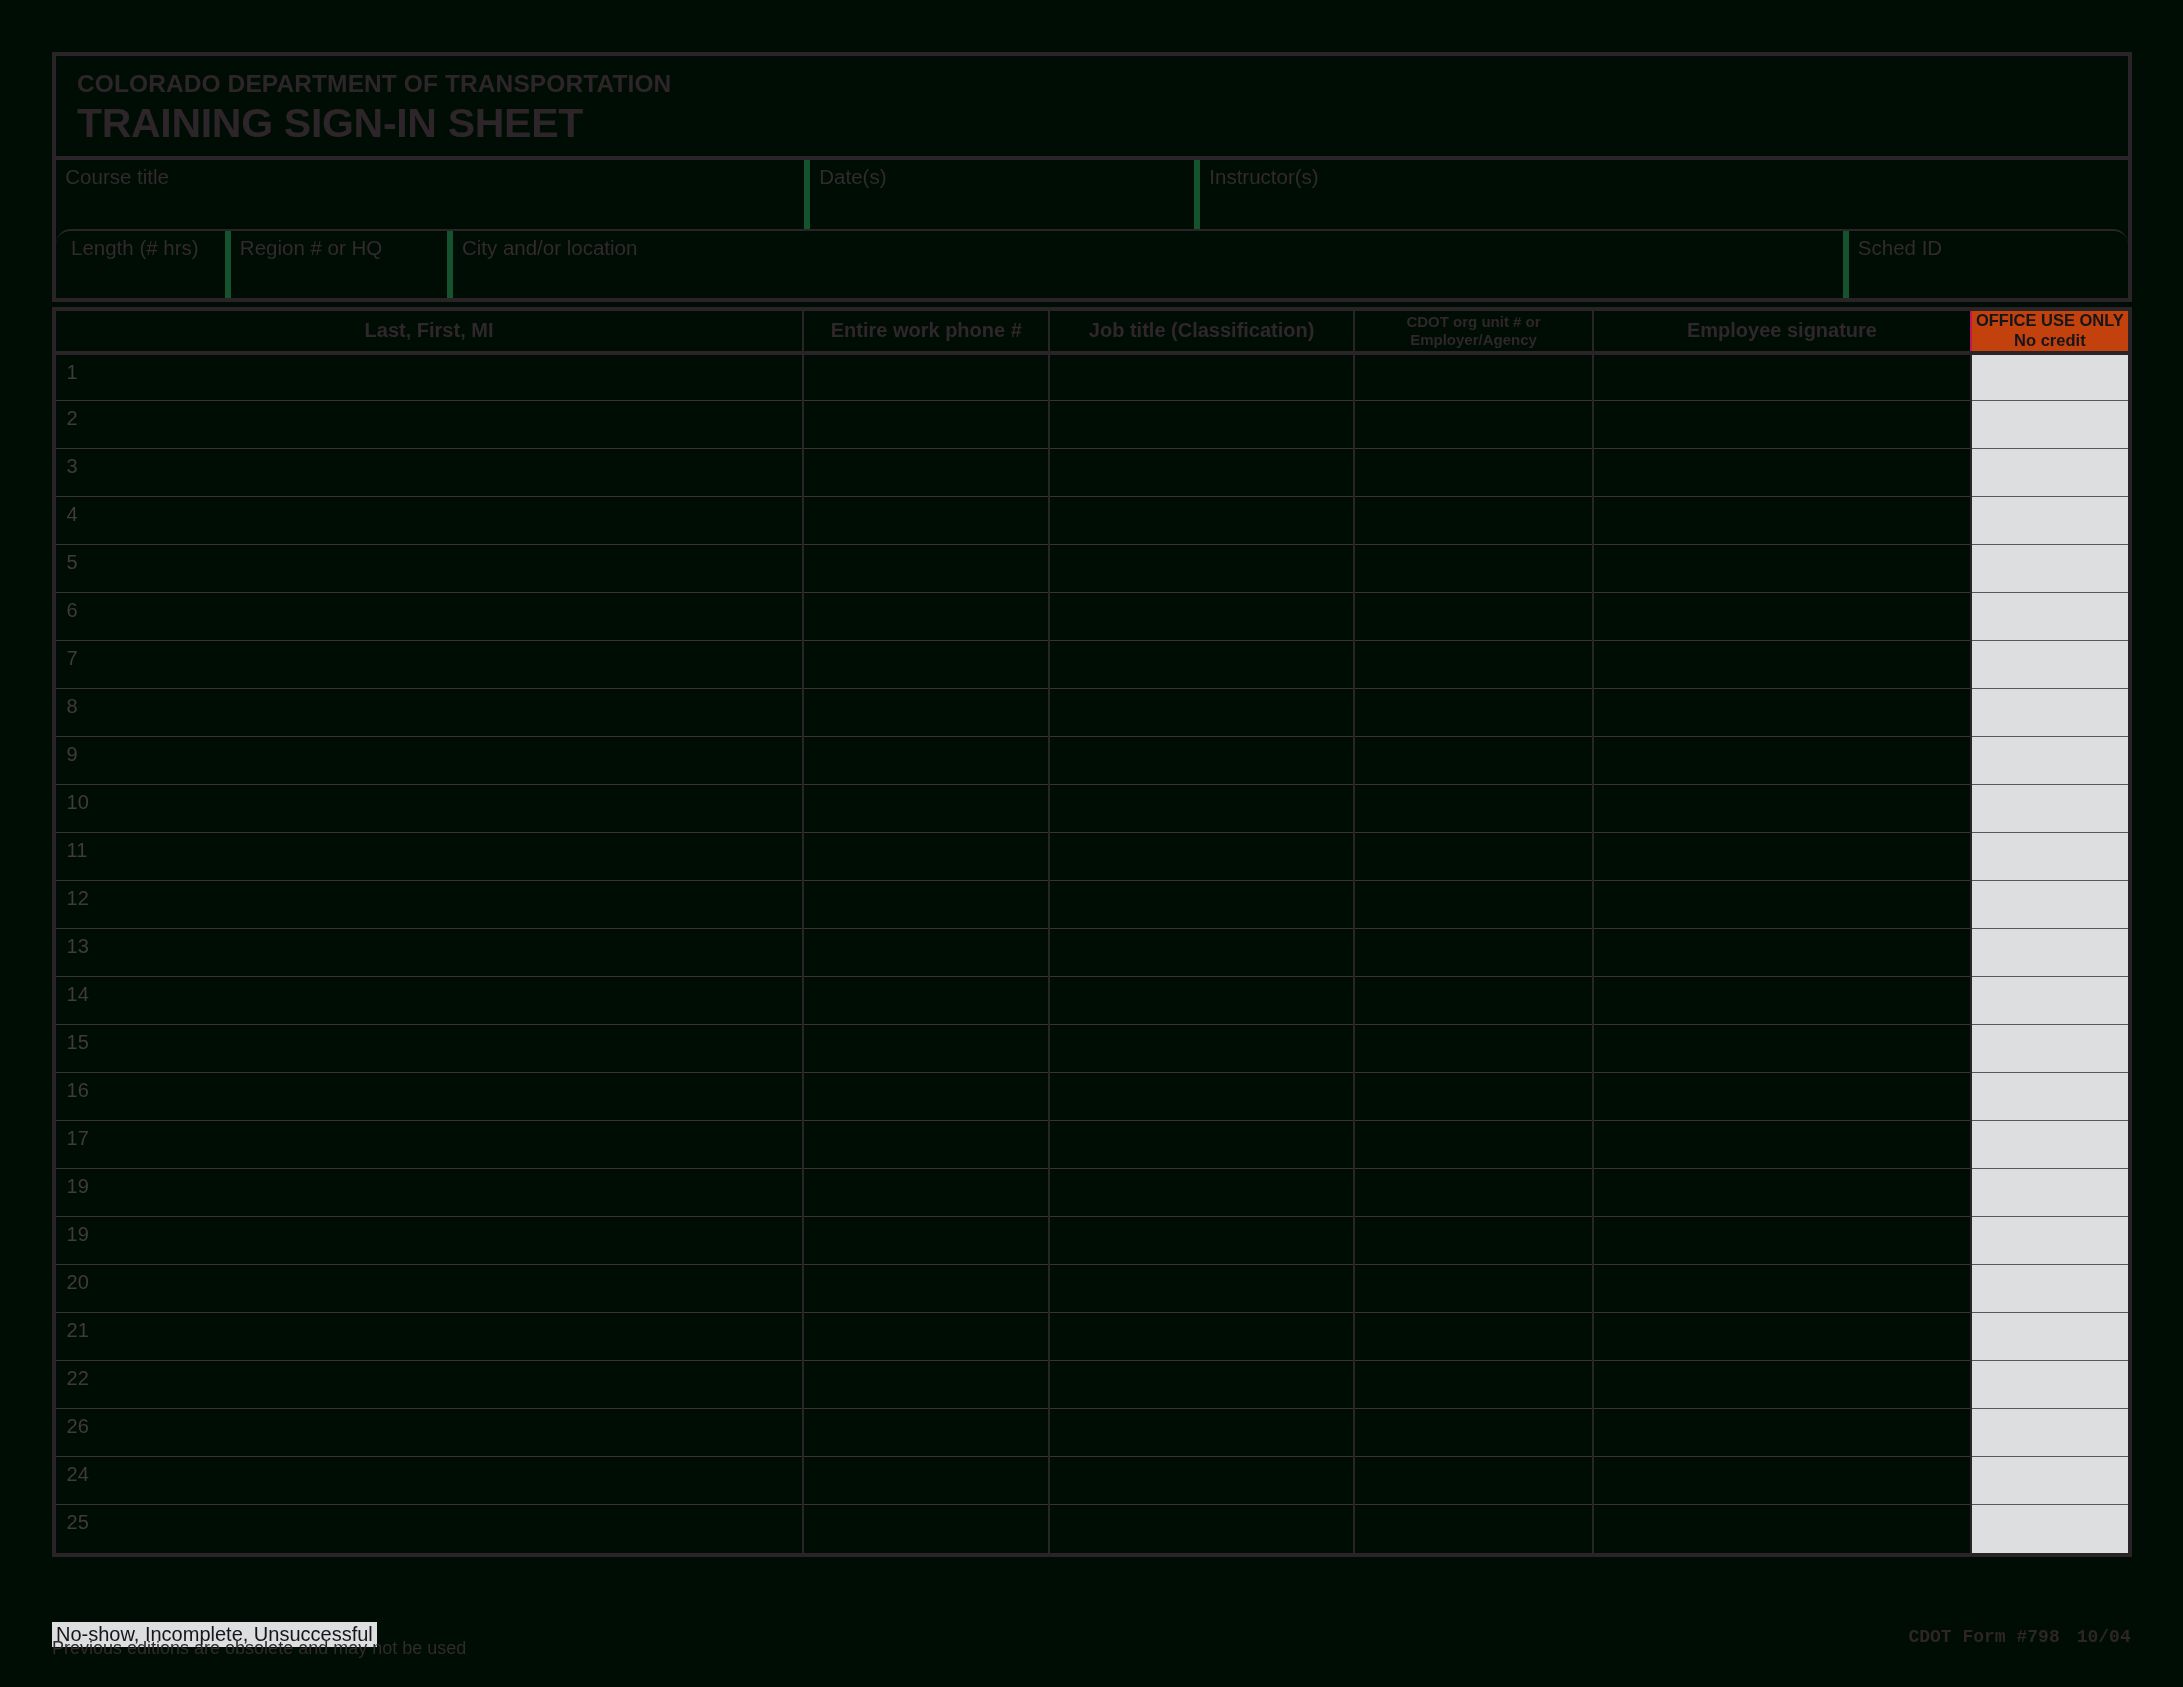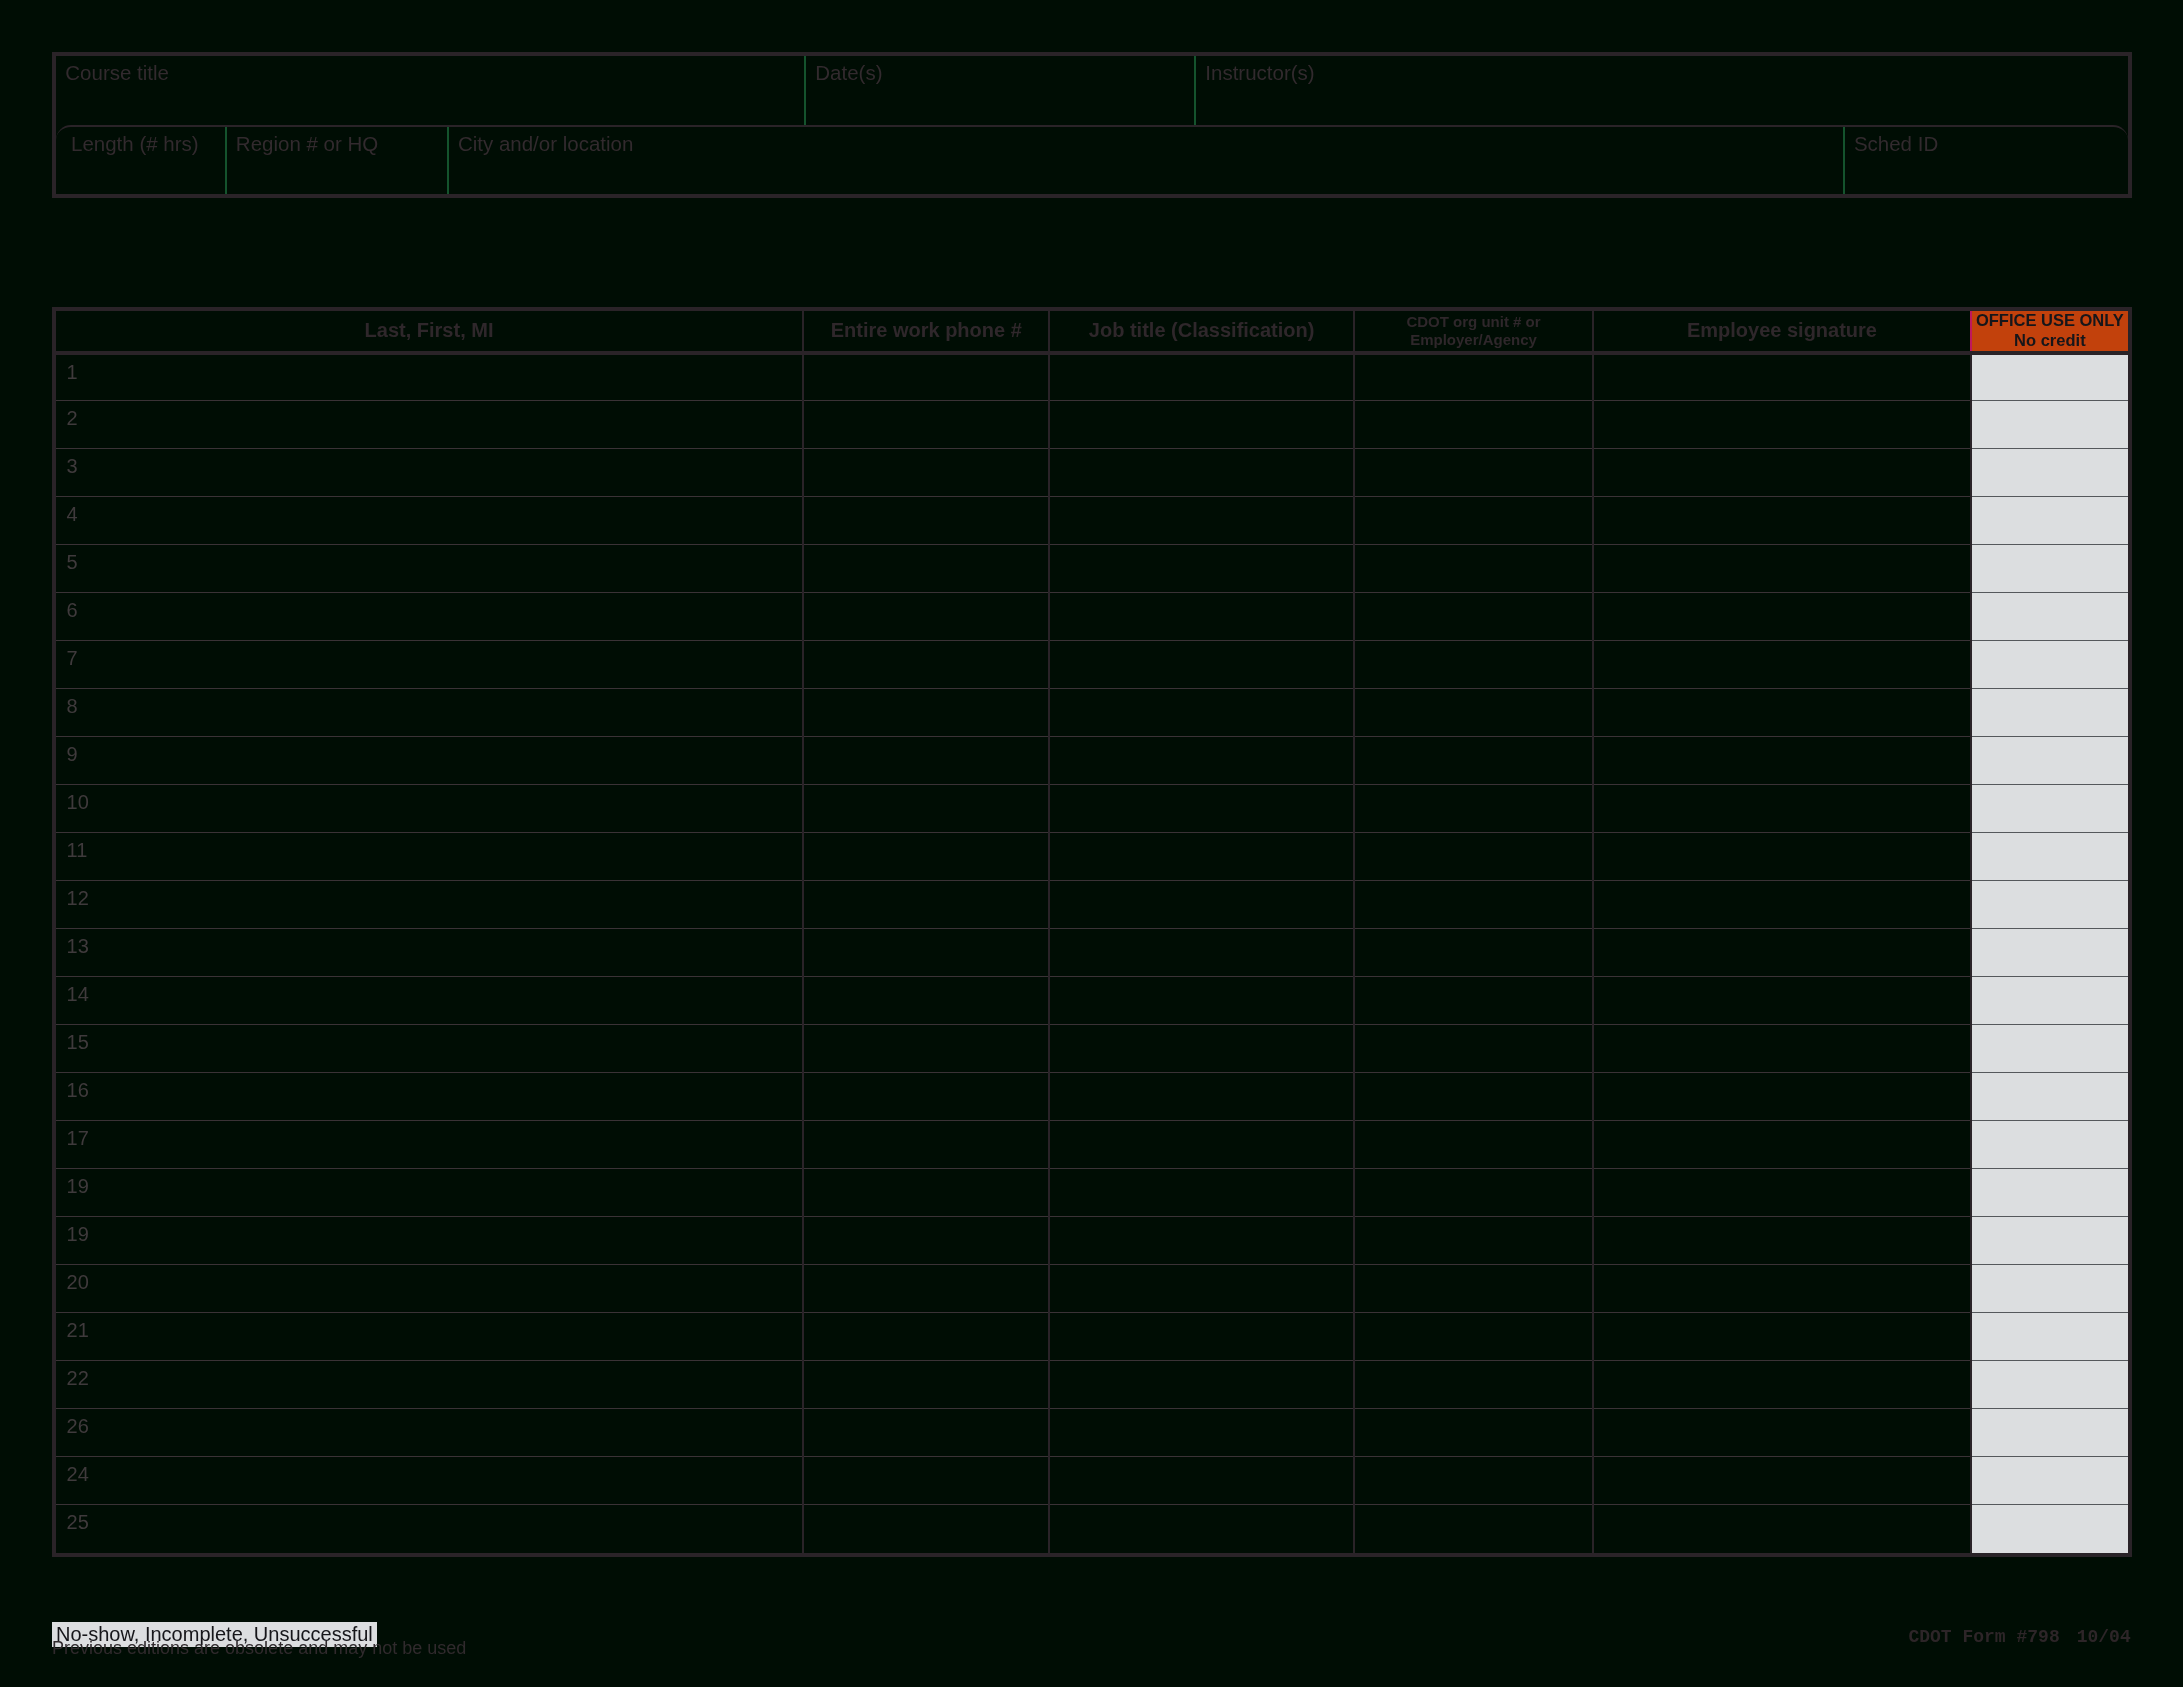--- a/index.html
+++ b/index.html
@@ -63,21 +63,21 @@
   }
   .field-row.row1 { height: 69px; }
   .field-row.row2 {
     height: 69px;
     border-top: 2.6px solid #2a2328;
   }
   .field-cell {
     position: relative;
     box-sizing: border-box;
     padding: 7.3px 0 0 9.3px;
-    border-left: 2px solid #14532d;
+    border-left: 6px solid #14532d;
     overflow: hidden;
   }
   .field-cell:first-child { border-left: none; }
   .field-label {
     font-size: 20.5px;
     font-weight: normal;
     color: #322a2e;
     line-height: 1;
     white-space: nowrap;
   }
@@ -230,20 +230,24 @@
     font-weight: bold;
   }
 </style>
 </head>
 <body>
 
 <div class="page">
 
   <div class="header-box">
 
+    <div class="title-block">
+      <div class="agency-name">COLORADO DEPARTMENT OF TRANSPORTATION</div>
+      <div class="form-title">TRAINING SIGN-IN SHEET</div>
+    </div>
 
     <div class="field-row row1">
       <div class="field-cell c-course">
         <div class="field-label">Course title</div>
         <div class="field-value"></div>
       </div>
       <div class="field-cell c-dates">
         <div class="field-label">Date(s)</div>
         <div class="field-value"></div>
       </div>

